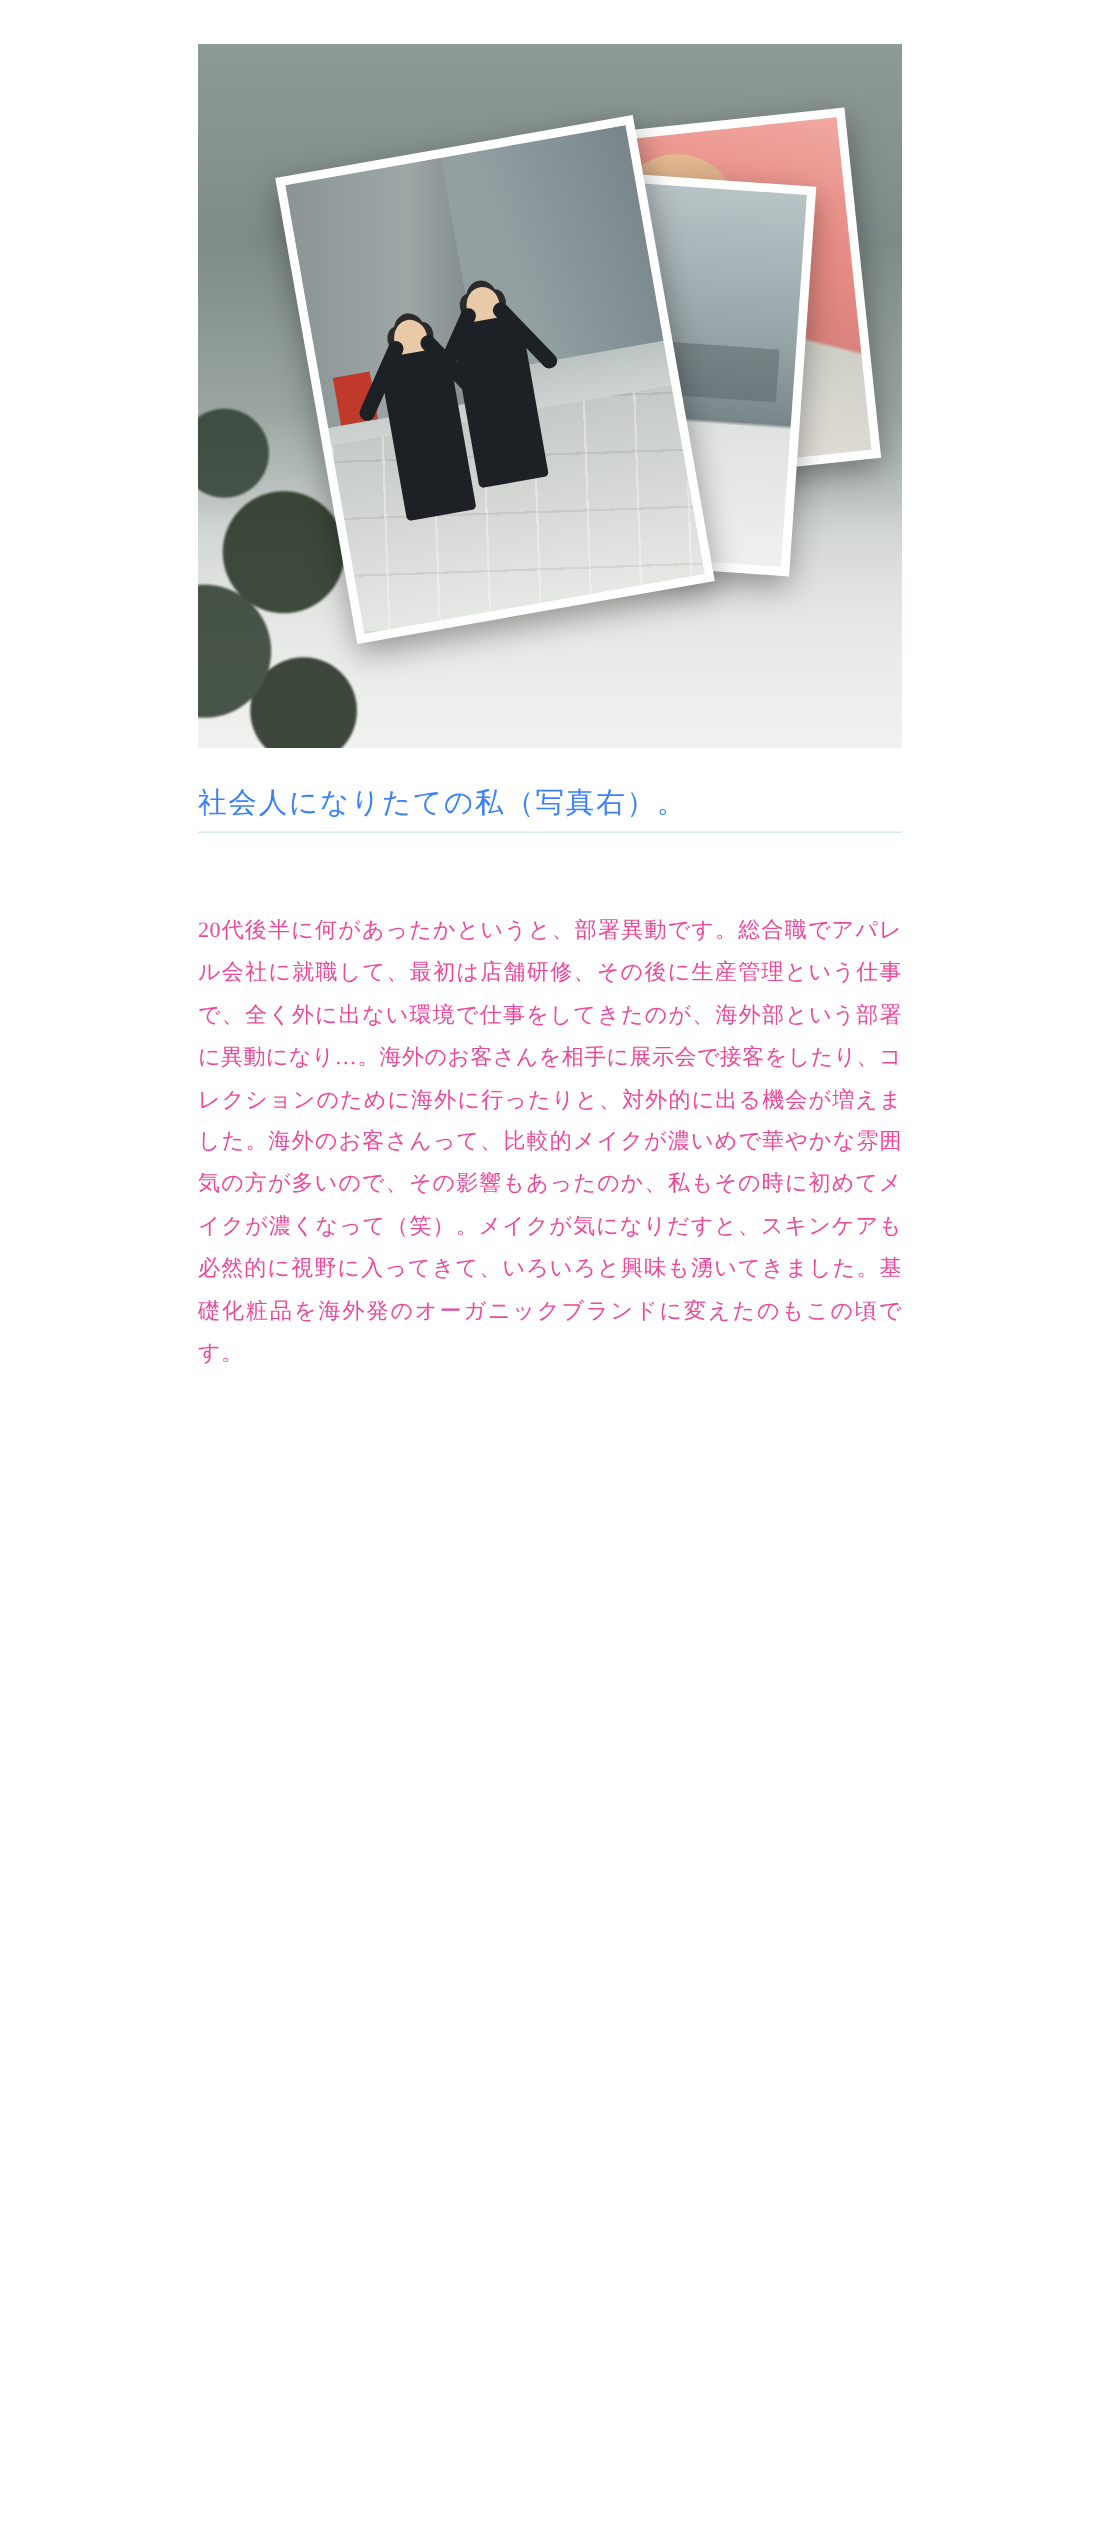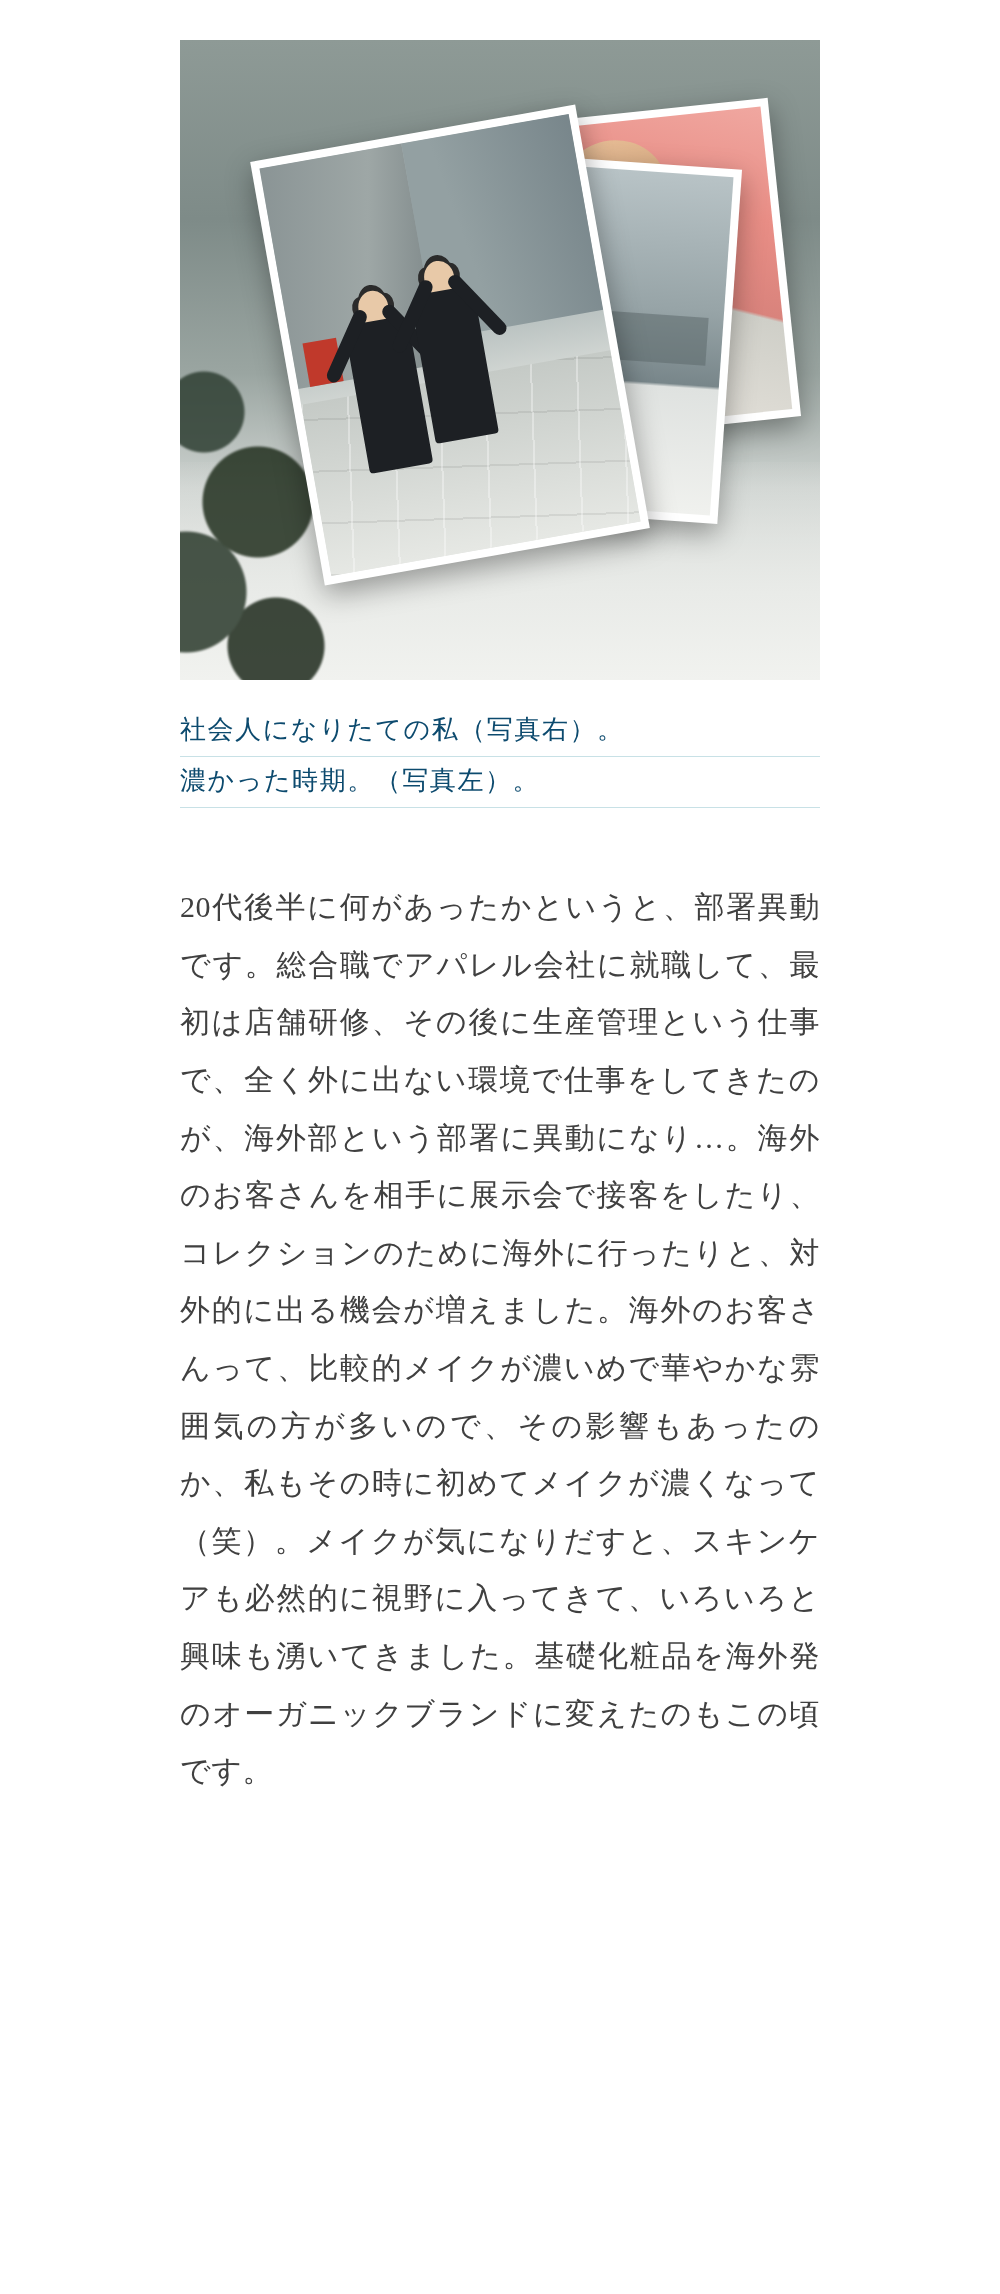--- a/index.html
+++ b/index.html
@@ -216,42 +216,42 @@
   }
   .person .arm-l { left: -18px; transform: rotate(34deg); transform-origin: top center; }
   .person .arm-r { right: -18px; transform: rotate(-34deg); transform-origin: top center; }
   .person-a { left: 88px; top: 140px; }
   .person-b { left: 158px; top: 122px; }
 
   
   .caption {
     width: 640px;
     margin: 26px auto 0 auto;
-    color: #0c4a6e;
+    color: #3b82f6;
     font-size: 26px;
     line-height: 1.85;
   }
   .caption .cline {
     display: block;
     border-bottom: 1px solid #c8e1e6;
     letter-spacing: 0.06em;
     padding-bottom: 2px;
   }
 
   
   .body-block {
     width: 640px;
     margin: 70px auto 0 auto;
     padding-bottom: 60px;
   }
   .body-block p {
     margin: 0;
-    font-size: 30px;
+    font-size: 20px;
     line-height: 1.92;
-    color: #404040;
+    color: #ec4899;
     text-align: justify;
     text-justify: inter-ideograph;
     letter-spacing: 0.02em;
   }
 </style>
 </head>
 <body>
 
 <div class="page">
 
@@ -285,21 +285,20 @@
             <div class="body"></div>
             <div class="arm-l"></div>
             <div class="arm-r"></div>
           </div>
         </div>
       </div>
     </div>
 
     <figcaption class="caption">
       <span class="cline">社会人になりたての私（写真右）。</span>
-      <span class="cline">濃かった時期。（写真左）。</span>
     </figcaption>
 
   </figure>
 
   <section class="body-block">
     <p>20代後半に何があったかというと、部署異動です。総合職でアパレル会社に就職して、最初は店舗研修、その後に生産管理という仕事で、全く外に出ない環境で仕事をしてきたのが、海外部という部署に異動になり…。海外のお客さんを相手に展示会で接客をしたり、コレクションのために海外に行ったりと、対外的に出る機会が増えました。海外のお客さんって、比較的メイクが濃いめで華やかな雰囲気の方が多いので、その影響もあったのか、私もその時に初めてメイクが濃くなって（笑）。メイクが気になりだすと、スキンケアも必然的に視野に入ってきて、いろいろと興味も湧いてきました。基礎化粧品を海外発のオーガニックブランドに変えたのもこの頃です。</p>
   </section>
 
 </div>
 

